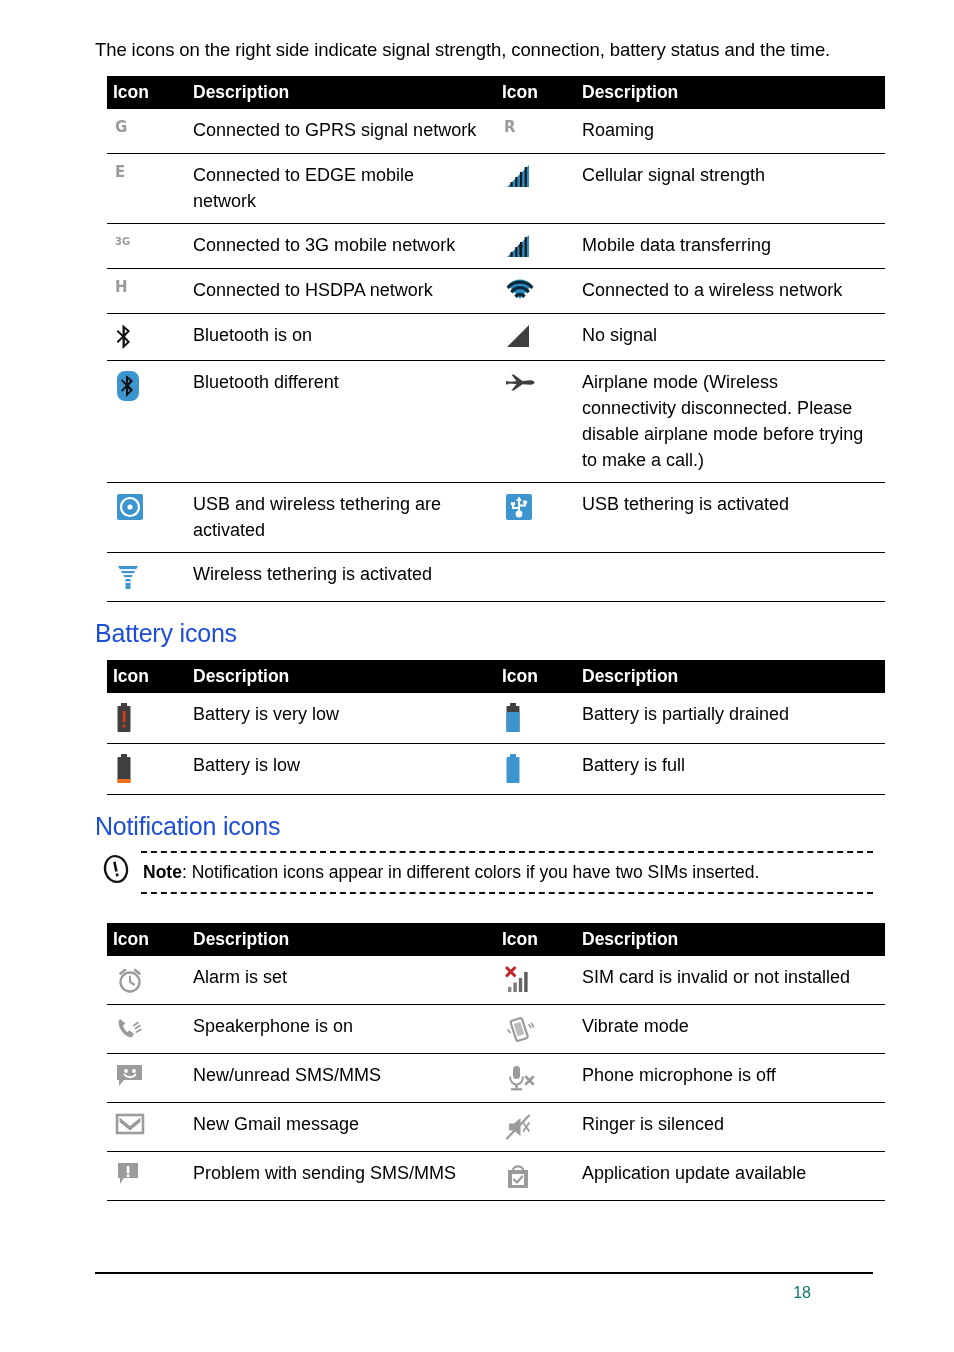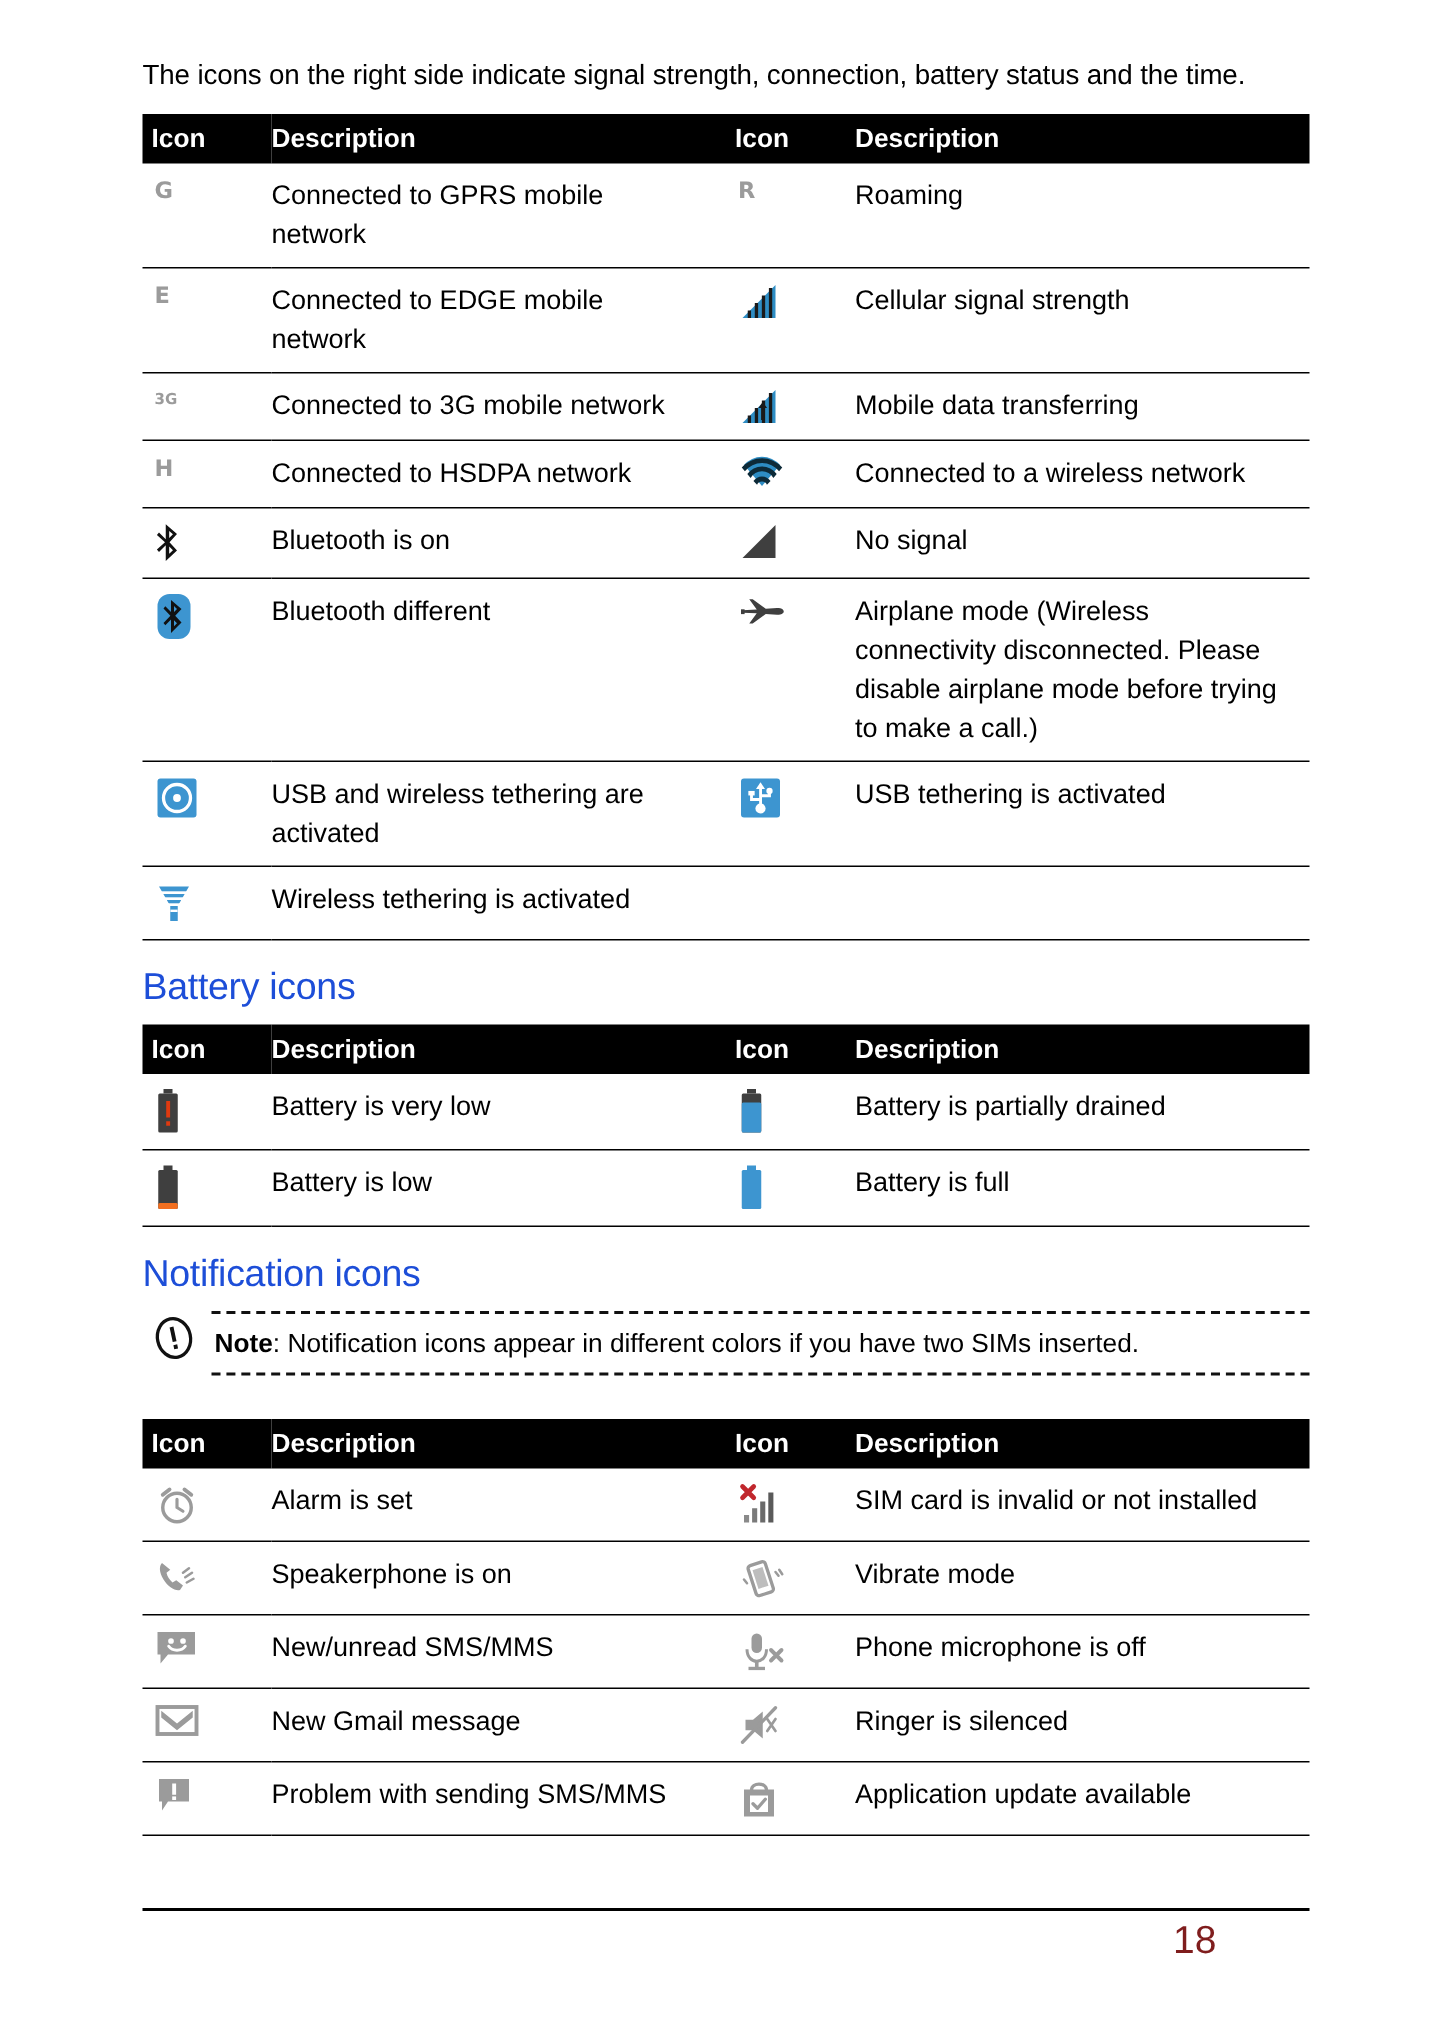--- a/index.html
+++ b/index.html
@@ -35,21 +35,21 @@
     color: #000;
     margin: 0 0 13px 0;
     letter-spacing: -0.1px;
   }
 
   
   table.icon-table {
     border-collapse: collapse;
     width: 778px;
     table-layout: fixed;
-    margin: 0;
+    margin: 12px;
   }
   table.icon-table thead th {
     background: #000000;
     color: #ffffff;
     font-size: 17.5px;
     font-weight: bold;
     text-align: left;
     padding: 6px 0 7px 0;
     line-height: 20px;
     border: none;
@@ -119,24 +119,24 @@
   .footer {
     position: absolute;
     left: 95px;
     top: 1272px;
     width: 778px;
     border-top: 2.2px solid #000;
     padding-top: 4px;
   }
   .page-number {
     text-align: right;
-    font-size: 26px;
+    font-size: 16px;
     line-height: 30px;
     padding-right: 62px;
-    color: #7f1d1d;
+    color: #0f766e;
   }
 
   
   .ico {
     display: inline-block;
     vertical-align: top;
     line-height: 0;
   }
   .txt-ico {
     display: inline-block;
@@ -172,21 +172,21 @@
           <th class="h-icon">Icon</th>
           <th class="h-desc">Description</th>
         </tr>
       </thead>
       <tbody>
 
         <tr>
           <td class="cell-icon">
             <span class="ico txt-ico">G</span>
           </td>
-          <td class="cell-desc">Connected to GPRS mobile network</td>
+          <td class="cell-desc">Connected to GPRS signal network</td>
           <td class="cell-icon">
             <span class="ico txt-ico">R</span>
           </td>
           <td class="cell-desc">Roaming</td>
         </tr>
 
         <tr>
           <td class="cell-icon">
             <span class="ico txt-ico">E</span>
           </td>

